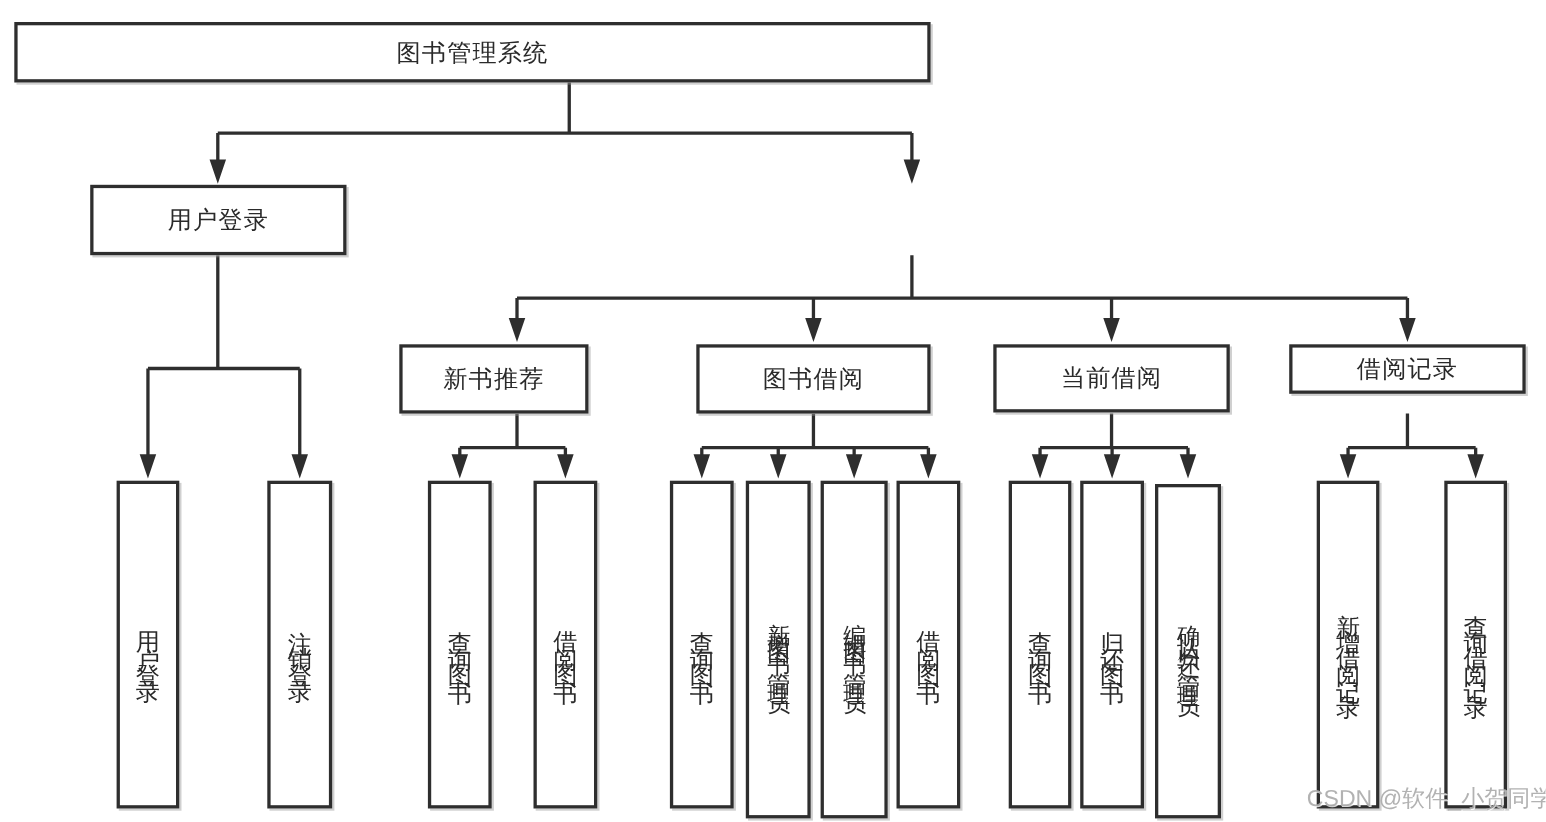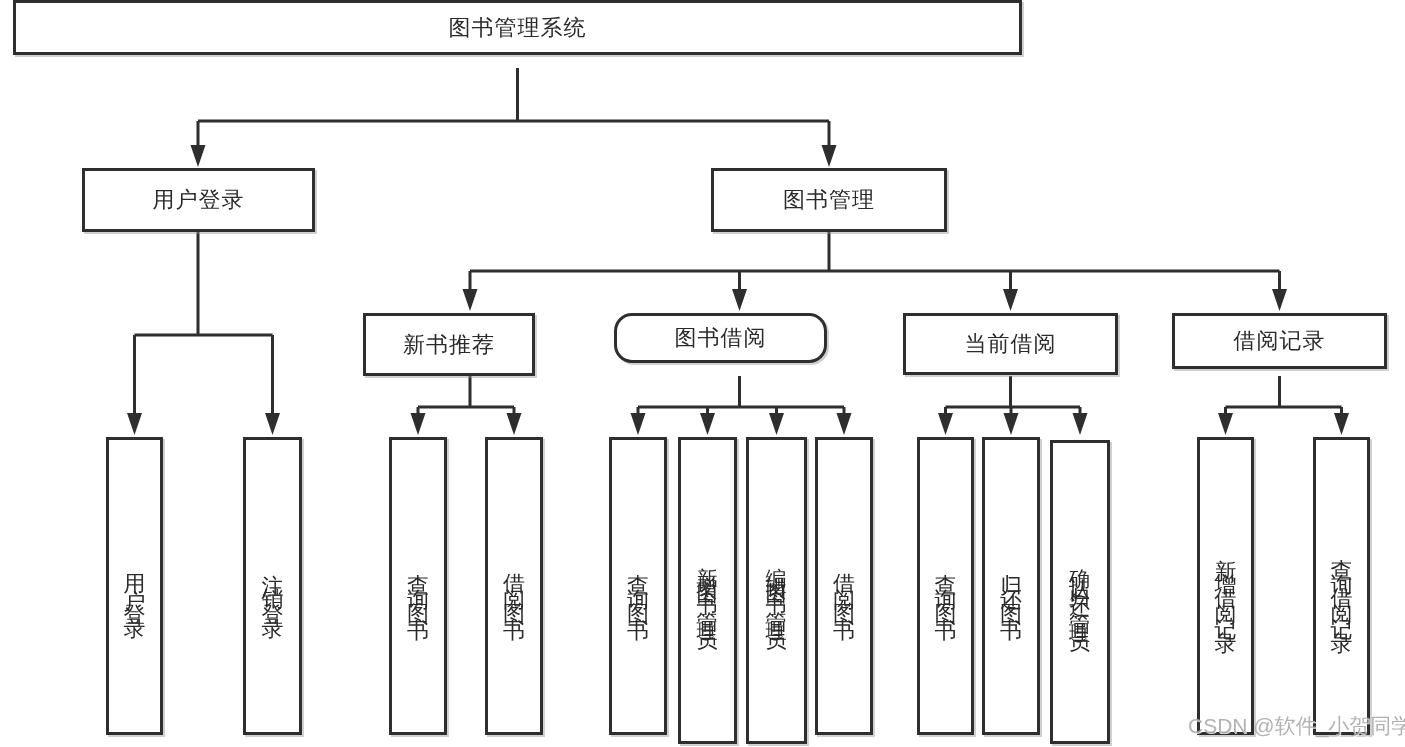--- a/index.html
+++ b/index.html
@@ -94,41 +94,38 @@
              M700 413 L715 413 L707.5 435 Z
              M769 413 L784 413 L776.5 435 Z
              M836.5 413 L851.5 413 L844 435 Z
              M938 413 L953 413 L945.5 435 Z
              M1003.5 413 L1018.5 413 L1011 435 Z
              M1072.5 413 L1087.5 413 L1080 435 Z
              M1218 413 L1233 413 L1225.5 435 Z
              M1334 413 L1349 413 L1341.5 435 Z"></path>
   </svg>
 
-  <div class="box" style="left:13px; top:0; width:1009px; height:55px;text-align:center;">
+  <div class="box" style="left:13px; top:20px; width:833px; height:55px;text-align:center;">
     <span class="hlabel">图书管理系统</span>
   </div>
 
   <div class="box" style="left:82px; top:168px; width:233px; height:64px;">
     <span class="hlabel">用户登录</span>
   </div>
-  <div class="box" style="left:711px; top:168px; width:236px; height:64px;">
-    <span class="hlabel">图书管理</span>
-  </div>
 
   <div class="box" style="left:363px; top:313px; width:172px; height:63px;">
     <span class="hlabel">新书推荐</span>
   </div>
-  <div class="box" style="left:614px; top:313px; width:213px; height:50px;border-radius:18px;">
+  <div class="box" style="left:633px; top:313px; width:213px; height:63px;">
     <span class="hlabel">图书借阅</span>
   </div>
   <div class="box" style="left:903px; top:313px; width:215px; height:62px;">
     <span class="hlabel">当前借阅</span>
   </div>
-  <div class="box" style="left:1172px; top:313px; width:215px; height:56px;">
+  <div class="box" style="left:1172px; top:313px; width:215px; height:45px;">
     <span class="hlabel">借阅记录</span>
   </div>
 
   <div class="box" style="left:106px; top:437px; width:57px; height:298px;">
     <span class="vtext">用户登录</span>
   </div>
   <div class="box" style="left:243px; top:437px; width:59px; height:298px;">
     <span class="vtext">注销登录</span>
   </div>
 

